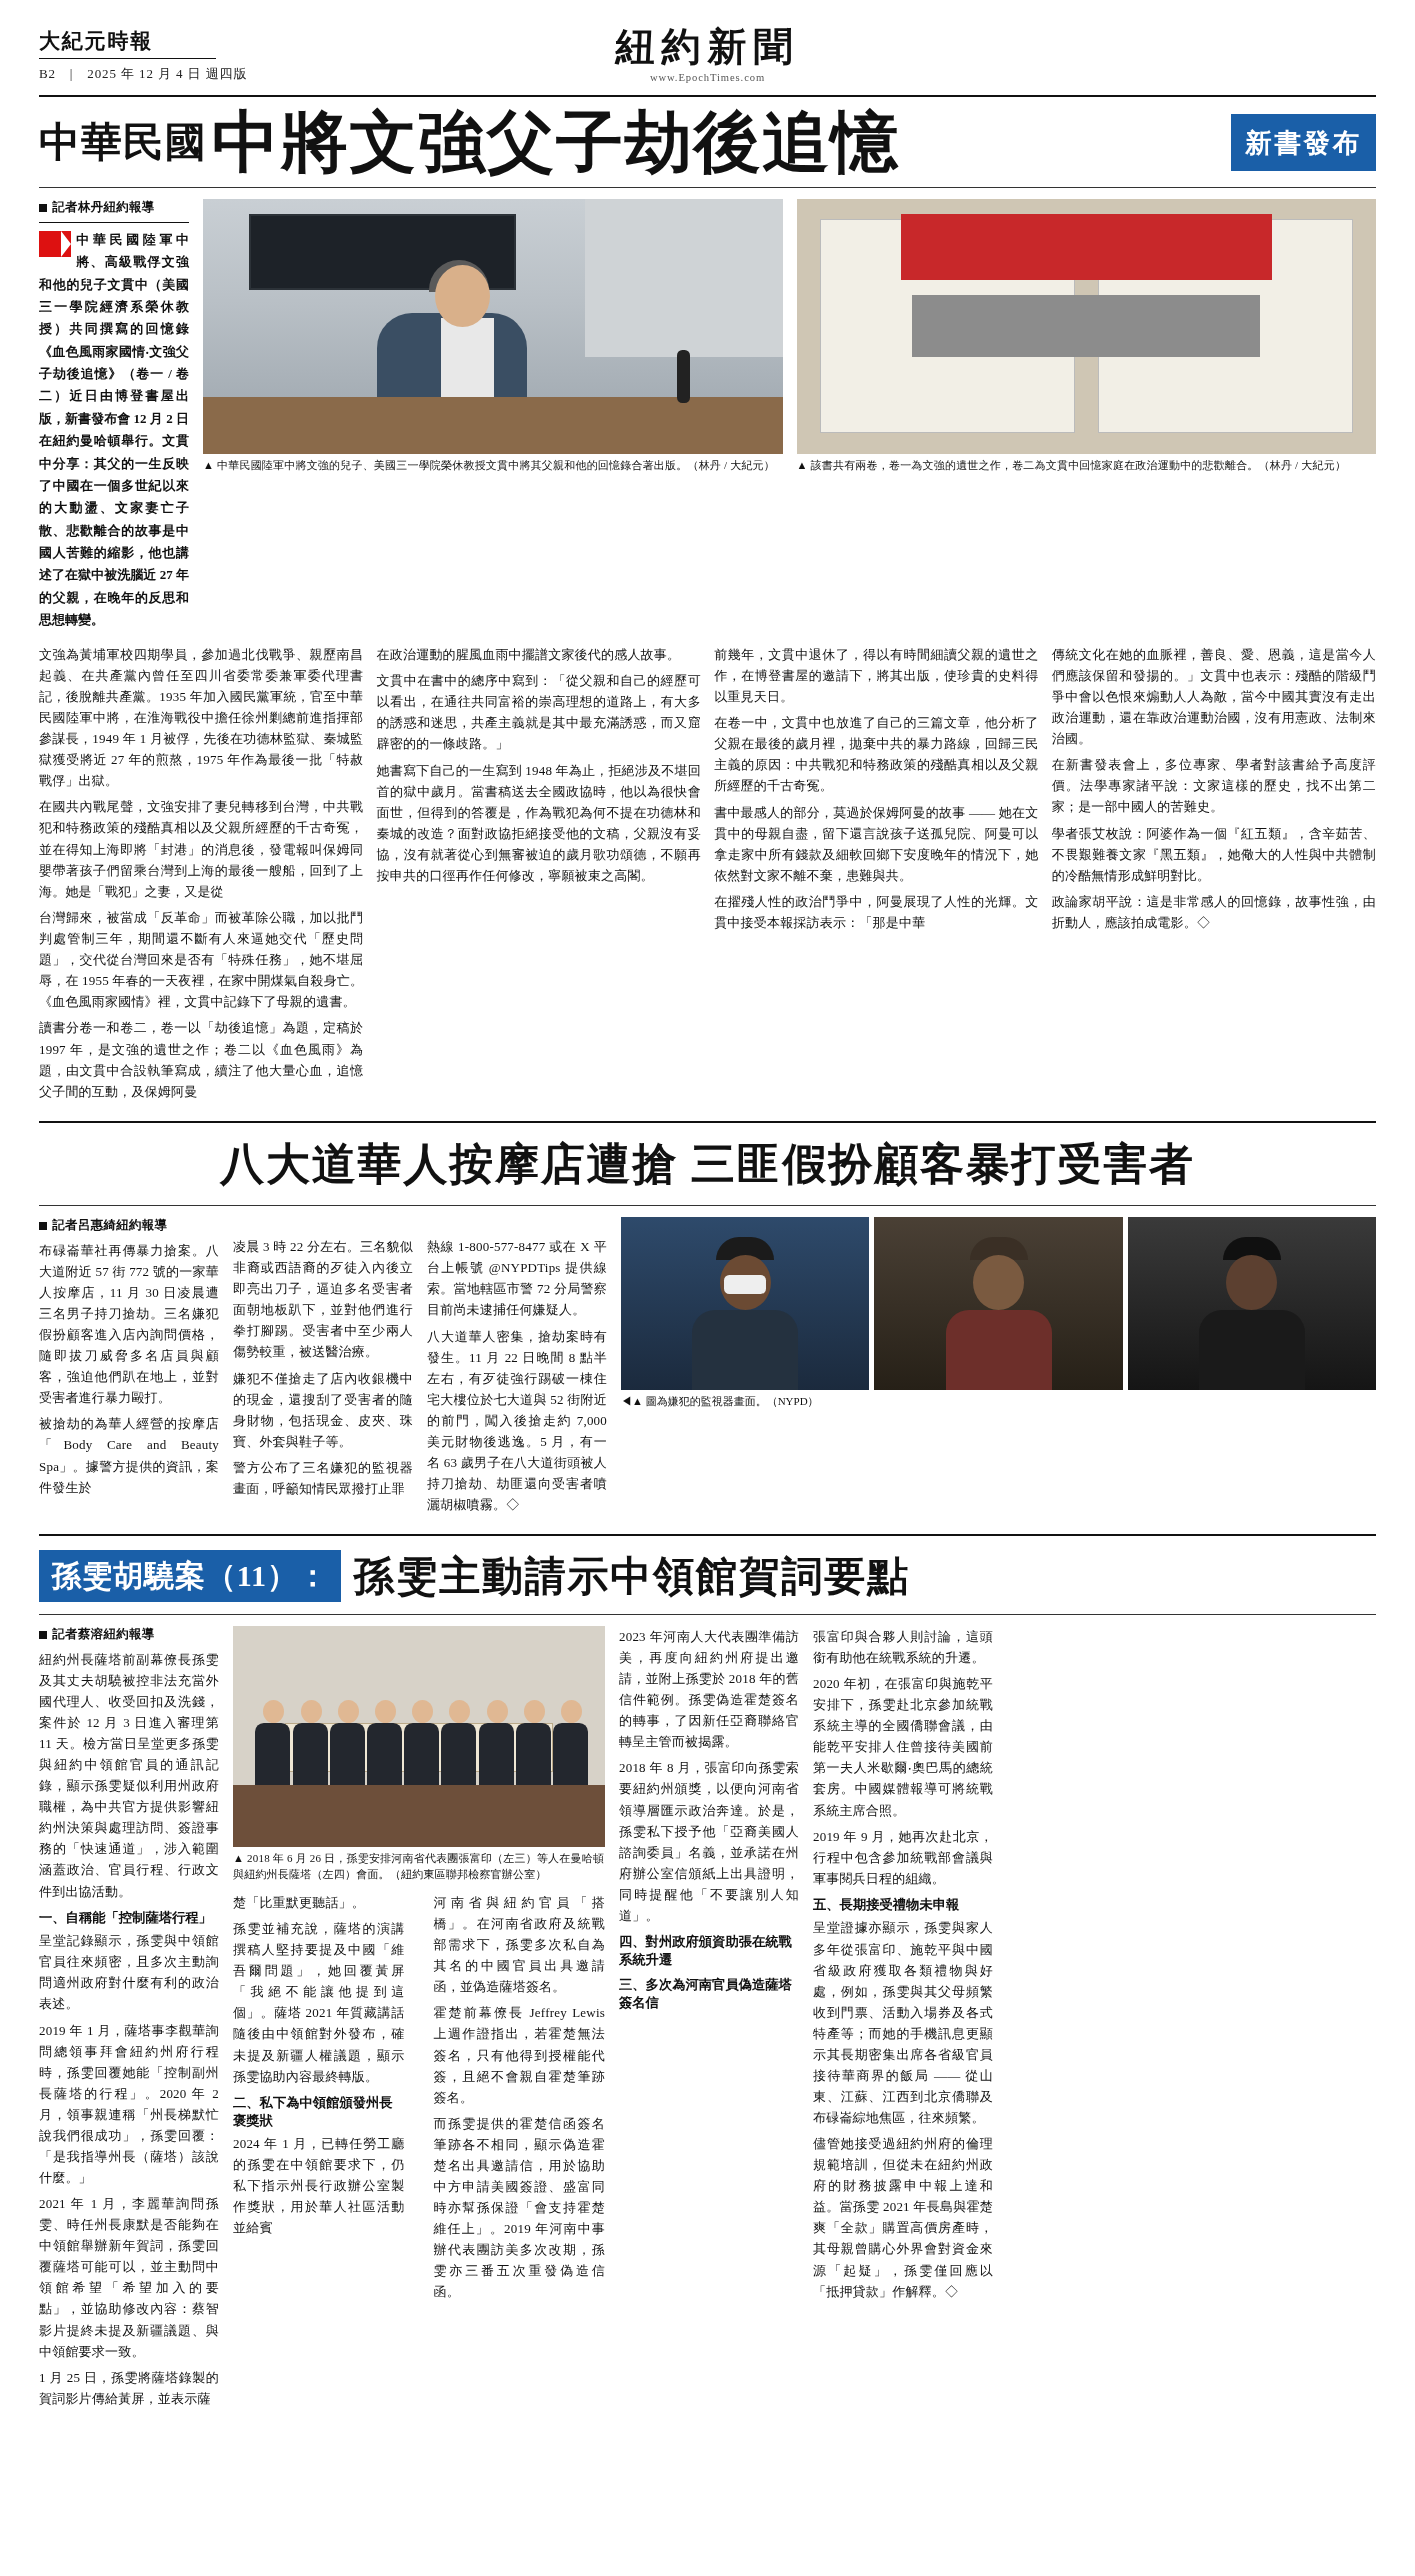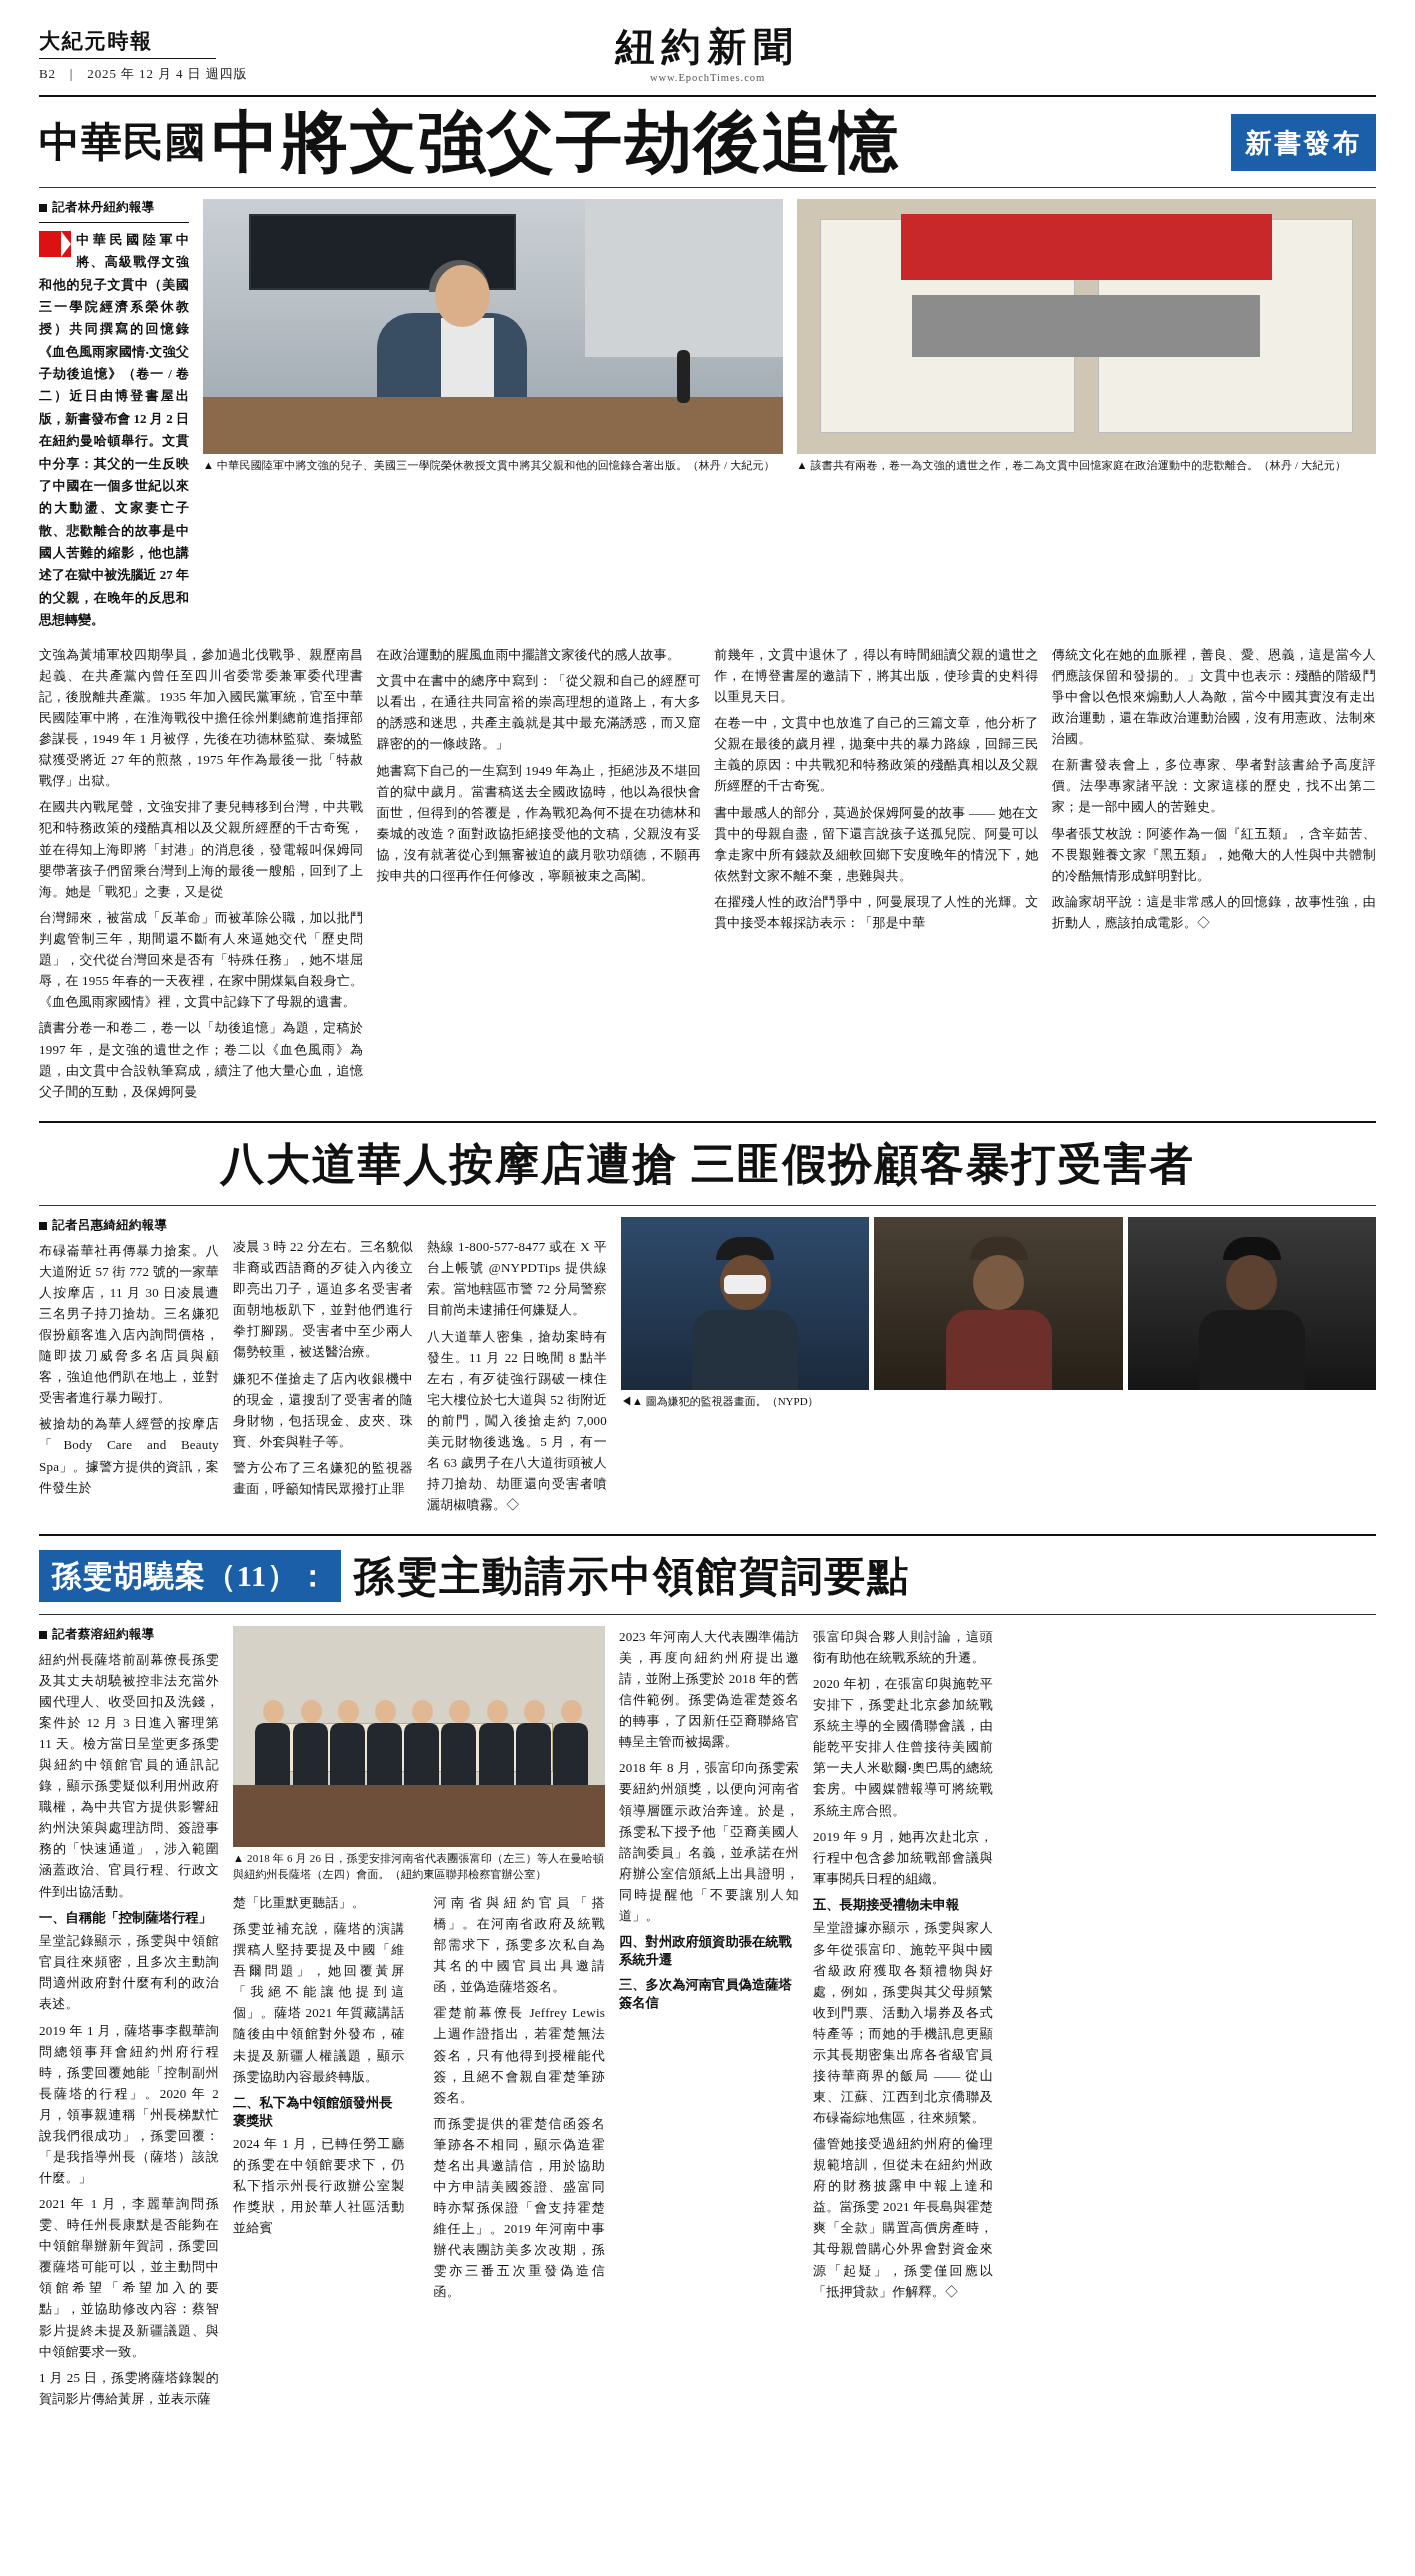--- a/index.html
+++ b/index.html
@@ -173,21 +173,21 @@
   <div class="sec1-cols">
     <div class="c">
       <p class="col">文強為黃埔軍校四期學員，參加過北伐戰爭、親歷南昌起義、在共產黨內曾任至四川省委常委兼軍委代理書記，後脫離共產黨。1935 年加入國民黨軍統，官至中華民國陸軍中將，在淮海戰役中擔任徐州剿總前進指揮部參謀長，1949 年 1 月被俘，先後在功德林監獄、秦城監獄獲受將近 27 年的煎熬，1975 年作為最後一批「特赦戰俘」出獄。</p>
       <p class="col">在國共內戰尾聲，文強安排了妻兒轉移到台灣，中共戰犯和特務政策的殘酷真相以及父親所經歷的千古奇冤，並在得知上海即將「封港」的消息後，發電報叫保姆同嬰帶著孩子們留乘台灣到上海的最後一艘船，回到了上海。她是「戰犯」之妻，又是從</p>
       <p class="col">台灣歸來，被當成「反革命」而被革除公職，加以批鬥判處管制三年，期間還不斷有人來逼她交代「歷史問題」，交代從台灣回來是否有「特殊任務」，她不堪屈辱，在 1955 年春的一天夜裡，在家中開煤氣自殺身亡。《血色風雨家國情》裡，文貫中記錄下了母親的遺書。</p>
       <p class="col">讀書分卷一和卷二，卷一以「劫後追憶」為題，定稿於 1997 年，是文強的遺世之作；卷二以《血色風雨》為題，由文貫中合設執筆寫成，續注了他大量心血，追憶父子間的互動，及保姆阿曼</p>
     </div>
     <div class="c">
       <p class="col">在政治運動的腥風血雨中擺譜文家後代的感人故事。</p>
       <p class="col">文貫中在書中的總序中寫到：「從父親和自己的經歷可以看出，在通往共同富裕的崇高理想的道路上，有大多的誘惑和迷思，共產主義就是其中最充滿誘惑，而又窟辟密的的一條歧路。」</p>
-      <p class="col">她書寫下自己的一生寫到 1949 年為止，拒絕涉及不堪回首的獄中歲月。當書稿送去全國政協時，他以為很快會面世，但得到的答覆是，作為戰犯為何不提在功德林和秦城的改造？面對政協拒絕接受他的文稿，父親沒有妥協，沒有就著從心到無審被迫的歲月歌功頌德，不願再按申共的口徑再作任何修改，寧願被束之高閣。</p>
+      <p class="col">她書寫下自己的一生寫到 1948 年為止，拒絕涉及不堪回首的獄中歲月。當書稿送去全國政協時，他以為很快會面世，但得到的答覆是，作為戰犯為何不提在功德林和秦城的改造？面對政協拒絕接受他的文稿，父親沒有妥協，沒有就著從心到無審被迫的歲月歌功頌德，不願再按申共的口徑再作任何修改，寧願被束之高閣。</p>
     </div>
     <div class="c">
       <p class="col">前幾年，文貫中退休了，得以有時間細讀父親的遺世之作，在博登書屋的邀請下，將其出版，使珍貴的史料得以重見天日。</p>
       <p class="col">在卷一中，文貫中也放進了自己的三篇文章，他分析了父親在最後的歲月裡，拋棄中共的暴力路線，回歸三民主義的原因：中共戰犯和特務政策的殘酷真相以及父親所經歷的千古奇冤。</p>
       <p class="col">書中最感人的部分，莫過於保姆阿曼的故事 —— 她在文貫中的母親自盡，留下還言說孩子送孤兒院、阿曼可以拿走家中所有錢款及細軟回鄉下安度晚年的情況下，她依然對文家不離不棄，患難與共。</p>
       <p class="col">在擢殘人性的政治鬥爭中，阿曼展現了人性的光輝。文貫中接受本報採訪表示：「那是中華</p>
     </div>
     <div class="c">
       <p class="col">傳統文化在她的血脈裡，善良、愛、恩義，這是當今人們應該保留和發揚的。」文貫中也表示：殘酷的階級鬥爭中會以色恨來煽動人人為敵，當今中國其實沒有走出政治運動，還在靠政治運動治國，沒有用憲政、法制來治國。</p>
       <p class="col">在新書發表會上，多位專家、學者對該書給予高度評價。法學專家諸平說：文家這樣的歷史，找不出第二家；是一部中國人的苦難史。</p>

